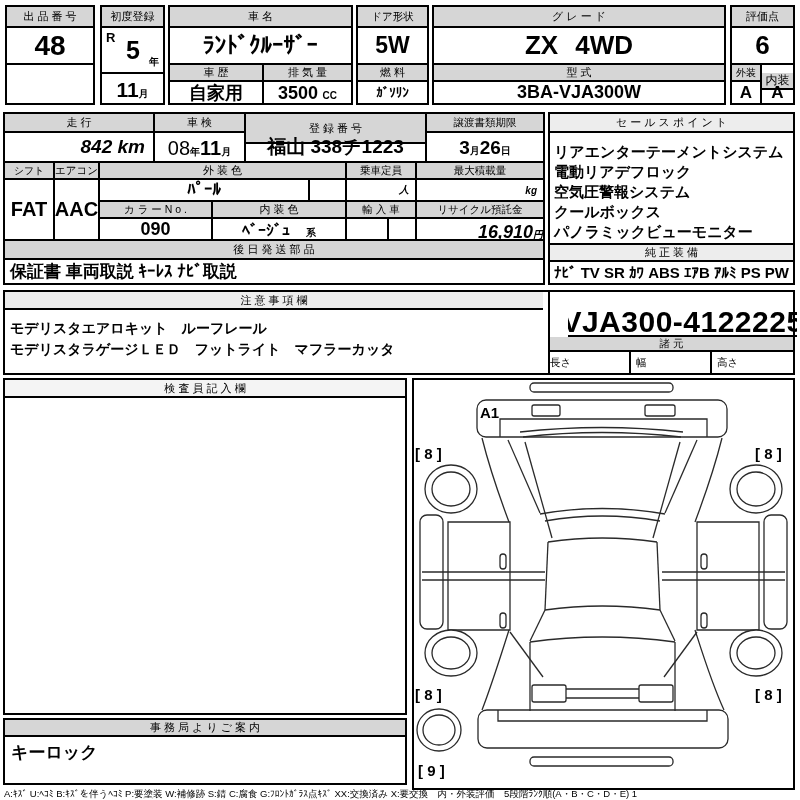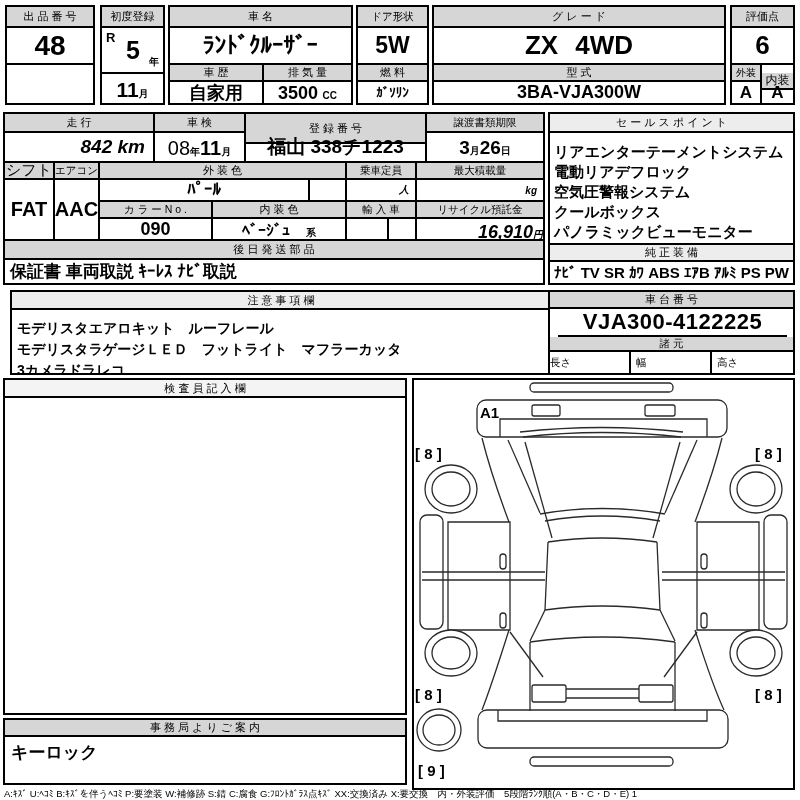--- a/index.html
+++ b/index.html
@@ -96,21 +96,21 @@
       <span class="u">月</span>
   </div>
   <div class="c v bR bB" style="left:241px;top:19px;width:181px;height:30px;font-size:19px">福山 338チ1223</div>
   <div class="c v bl bB" style="left:422px;top:19px;width:116px;height:30px;padding-top:4px">
     <span style="font-size:19px;font-weight:bold">3</span>
       <span class="u">月</span>
       <span style="font-size:19px;font-weight:bold">26</span>
       <span class="u">日</span>
   </div>
 
-  <div class="c hd bR bB" style="left:0;top:49px;width:50px;height:17px;font-size:15px">シフト</div>
+  <div class="c hd bR bB" style="left:0;top:49px;width:50px;height:17px;font-size:10px">シフト</div>
   <div class="c hd bR bB" style="left:50px;top:49px;width:45px;height:17px;font-size:10.5px">エアコン</div>
   <div class="c hd bR bB" style="left:95px;top:49px;width:247px;height:17px">外 装 色</div>
   <div class="c hd bR bB" style="left:342px;top:49px;width:70px;height:17px;font-size:10.5px">乗車定員</div>
   <div class="c hd bB" style="left:412px;top:49px;width:126px;height:17px;font-size:10.5px">最大積載量</div>
 
   <div class="c v bR bB" style="left:0;top:66px;width:50px;height:61px;font-size:20px">FAT</div>
   <div class="c v bR bB" style="left:50px;top:66px;width:45px;height:61px;font-size:20px">AAC</div>
   <div class="c v bR bB" style="left:95px;top:66px;width:210px;height:22px;font-size:17px">ﾊﾟｰﾙ</div>
   <div class="c bR bB" style="left:305px;top:66px;width:37px;height:22px"></div>
   <div class="c v vr bR bB u" style="left:342px;top:66px;width:70px;height:22px;padding-right:6px">人</div>
@@ -143,32 +143,30 @@
     <div>リアエンターテーメントシステム</div>
     <div>電動リアデフロック</div>
     <div>空気圧警報システム</div>
     <div>クールボックス</div>
     <div>パノラミックビューモニター</div>
   </div>
   <div class="c hd lt bB" style="left:0;top:131px;width:243px;height:17px">純 正 装 備</div>
   <div class="c v" style="left:0;top:148px;width:243px;height:21px;font-size:15px">ﾅﾋﾞ TV SR ｶﾜ ABS ｴｱB ｱﾙﾐ PS PW</div>
 </div>
 
-<div class="box" style="left:10px;top:290px;width:636px;height:85px">
+<div class="box" style="left:3px;top:290px;width:636px;height:85px">
   <div class="c hd lt bB" style="left:0;top:0;width:538px;height:18px">注 意 事 項 欄</div>
   <div class="c lines" style="left:0;top:18px;width:538px;height:63px;font-size:14px;line-height:21px;padding:8px 0 0 5px">
     <div>モデリスタエアロキット　ルーフレール</div>
     <div>モデリスタラゲージＬＥＤ　フットライト　マフラーカッタ</div>
-    <div>3カメラドラレコ</div>
   </div>
 </div>
 
 <div class="box" style="left:548px;top:290px;width:247px;height:85px">
-  <div class="c hd bB" style="left:0;top:0;width:243px;height:17px">車 台 番 号</div>
-  <div class="c v bB" style="left:8px;top:17px;width:229px;height:28px;font-size:22px;letter-spacing:0.5px">VJA300-4122225</div>
+  <div class="c v bB" style="left:18px;top:17px;width:229px;height:28px;font-size:30px;letter-spacing:0.5px">VJA300-4122225</div>
   <div class="c hd bB" style="left:0;top:45px;width:243px;height:15px;font-size:10.5px">諸 元</div>
   <div class="c v vl bR" style="left:0;top:60px;width:81px;height:21px;font-size:10.5px;font-weight:normal;">長さ</div>
   <div class="c v vl bR" style="left:81px;top:60px;width:81px;height:21px;font-size:10.5px;font-weight:normal;padding-left:5px">幅</div>
   <div class="c v vl" style="left:162px;top:60px;width:81px;height:21px;font-size:10.5px;font-weight:normal;padding-left:5px">高さ</div>
 </div>
 
 <div class="box" style="left:3px;top:378px;width:404px;height:337px">
   <div class="c hd wt bB" style="left:0;top:0;width:400px;height:18px">検 査 員 記 入 欄</div>
   <div class="c" style="left:0;top:18px;width:400px;height:315px"></div>
 </div>

